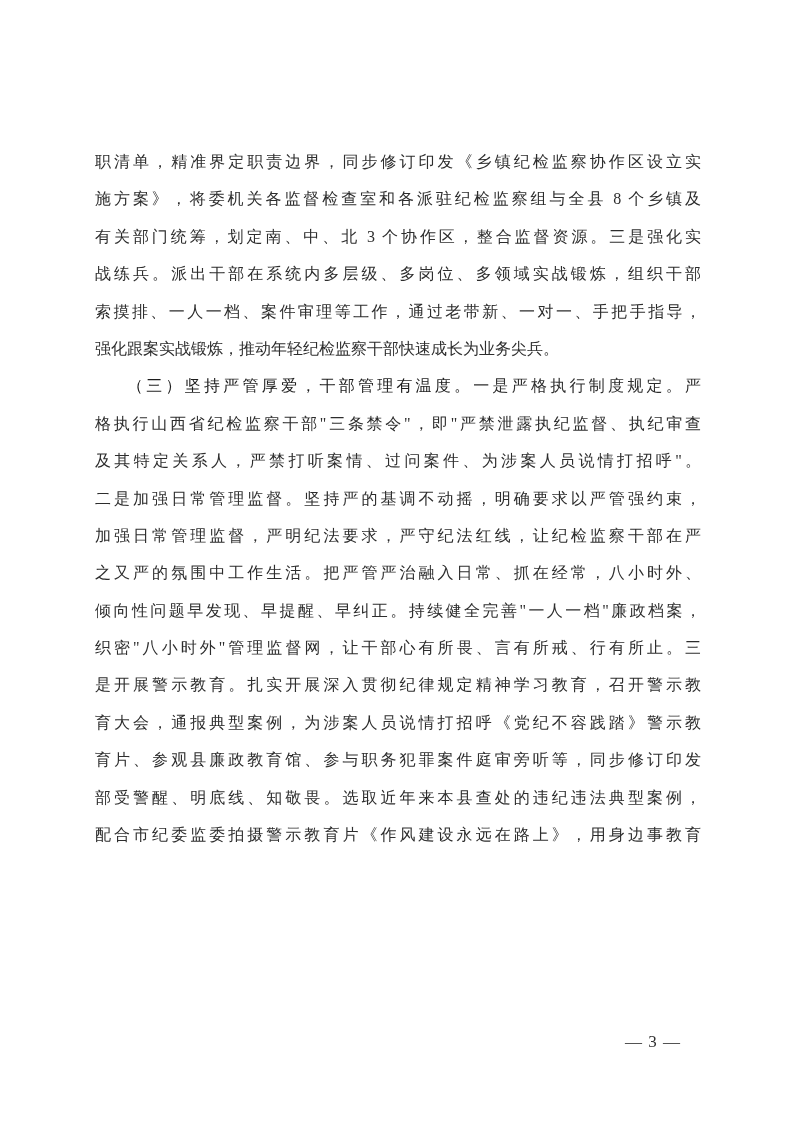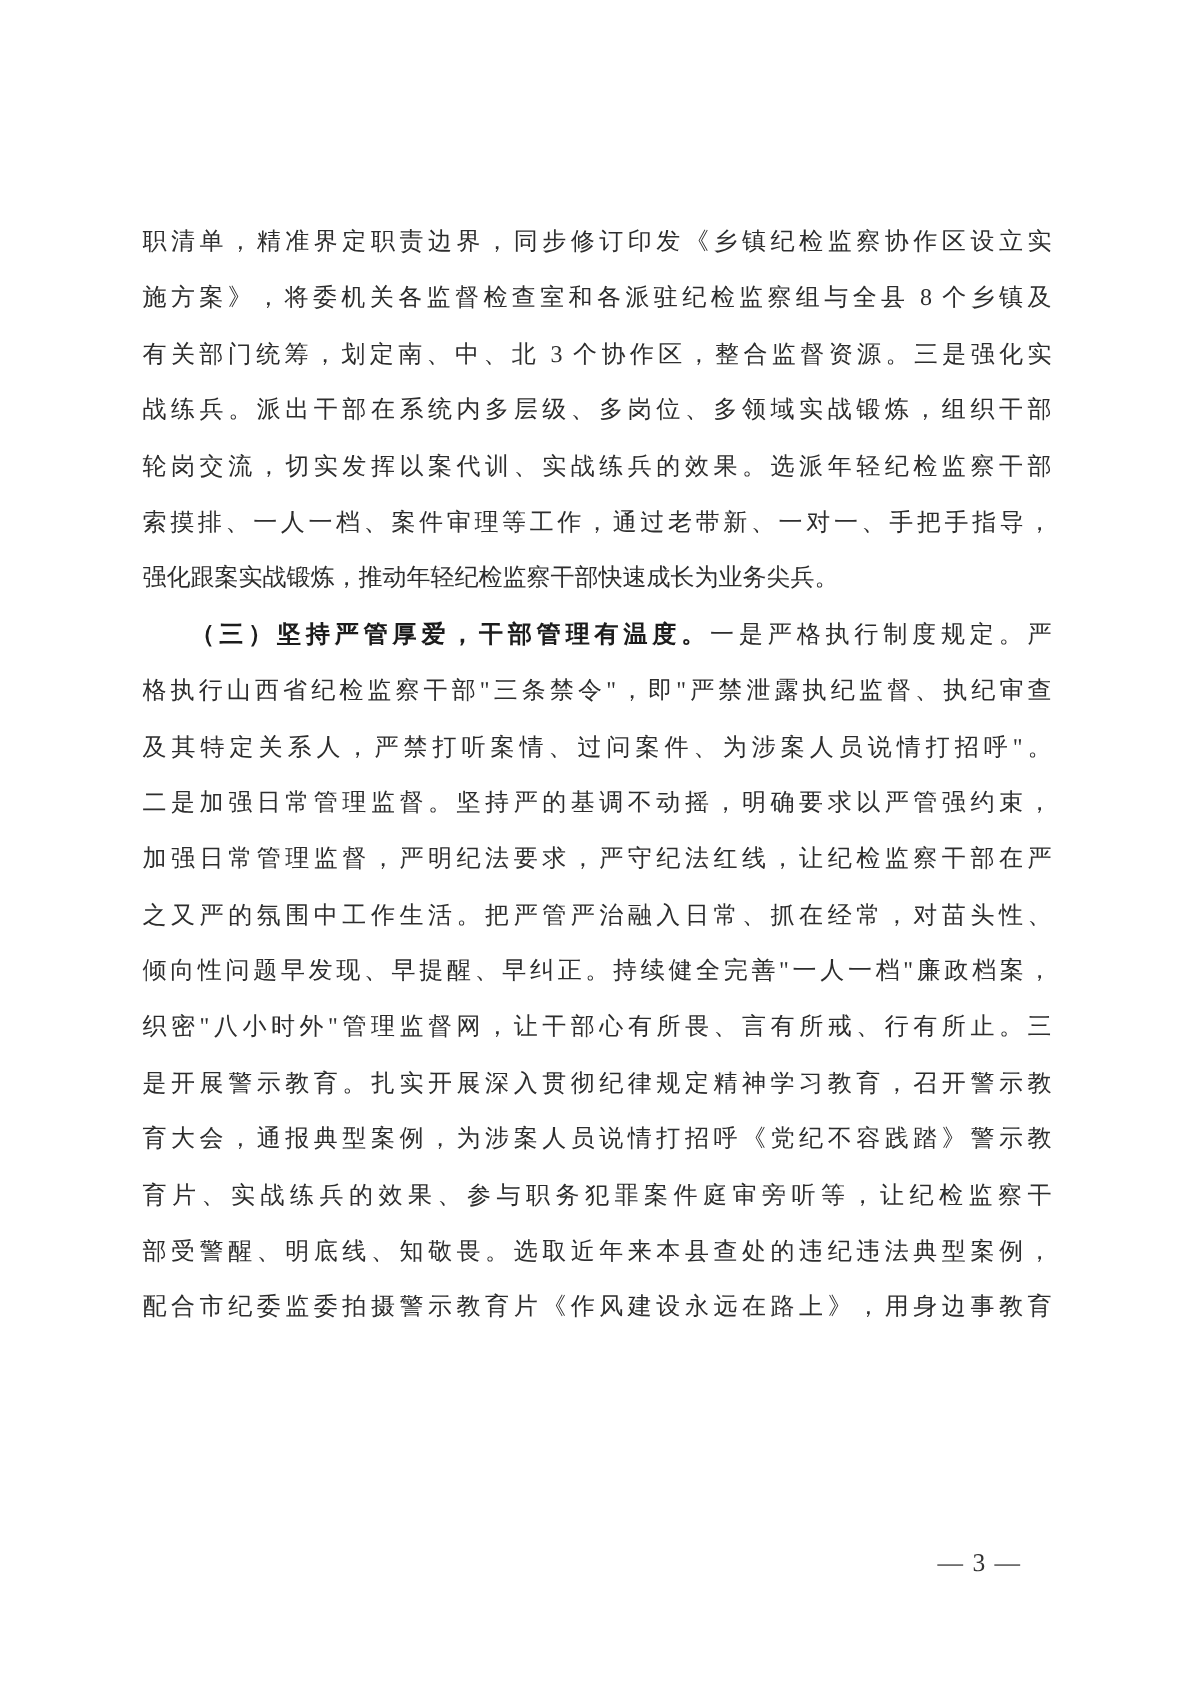--- a/index.html
+++ b/index.html
@@ -39,21 +39,21 @@
     white-space: normal;
   }
   .line.para-end {
     text-align: right;
     text-align-last: left;
   }
   .line.indent {
     text-indent: 2em;
   }
   .bold {
-    font-weight: bold;
+    font-weight: normal;
     color: #1c1c1c;
   }
   .page-number {
     position: absolute;
     top: 1032px;
     right: 112px;
     font-size: 17px;
     line-height: 20px;
     color: #333333;
     letter-spacing: 1px;
@@ -63,35 +63,34 @@
 </head>
 <body>
 
 <div class="page">
 
   <div class="text-block">
     <div class="line">职清单，精准界定职责边界，同步修订印发《乡镇纪检监察协作区设立实</div>
     <div class="line">施方案》，将委机关各监督检查室和各派驻纪检监察组与全县 8 个乡镇及</div>
     <div class="line">有关部门统筹，划定南、中、北 3 个协作区，整合监督资源。三是强化实</div>
     <div class="line">战练兵。派出干部在系统内多层级、多岗位、多领域实战锻炼，组织干部</div>
-    <div class="line">轮岗交流，切实发挥以案代训、实战练兵的效果。选派年轻纪检监察干部</div>
     <div class="line">索摸排、一人一档、案件审理等工作，通过老带新、一对一、手把手指导，</div>
     <div class="line para-end">强化跟案实战锻炼，推动年轻纪检监察干部快速成长为业务尖兵。</div>
     <div class="line indent">
       <span class="bold">（三）坚持严管厚爱，干部管理有温度。</span><span>一是严格执行制度规定。严</span>
     </div>
     <div class="line">格执行山西省纪检监察干部"三条禁令"，即"严禁泄露执纪监督、执纪审查</div>
     <div class="line">及其特定关系人，严禁打听案情、过问案件、为涉案人员说情打招呼"。</div>
     <div class="line">二是加强日常管理监督。坚持严的基调不动摇，明确要求以严管强约束，</div>
     <div class="line">加强日常管理监督，严明纪法要求，严守纪法红线，让纪检监察干部在严</div>
-    <div class="line">之又严的氛围中工作生活。把严管严治融入日常、抓在经常，对苗头性、</div>
+    <div class="line">之又严的氛围中工作生活。把严管严治融入日常、抓在经常，八小时外、</div>
     <div class="line">倾向性问题早发现、早提醒、早纠正。持续健全完善"一人一档"廉政档案，</div>
     <div class="line">织密"八小时外"管理监督网，让干部心有所畏、言有所戒、行有所止。三</div>
     <div class="line">是开展警示教育。扎实开展深入贯彻纪律规定精神学习教育，召开警示教</div>
     <div class="line">育大会，通报典型案例，为涉案人员说情打招呼《党纪不容践踏》警示教</div>
-    <div class="line">育片、实战练兵的效果、参与职务犯罪案件庭审旁听等，让纪检监察干</div>
+    <div class="line">育片、参观县廉政教育馆、参与职务犯罪案件庭审旁听等，同步修订印发</div>
     <div class="line">部受警醒、明底线、知敬畏。选取近年来本县查处的违纪违法典型案例，</div>
     <div class="line">配合市纪委监委拍摄警示教育片《作风建设永远在路上》，用身边事教育</div>
   </div>
 
   <div class="page-number">— 3 —</div>
 
 </div>
 
 </body></html>

